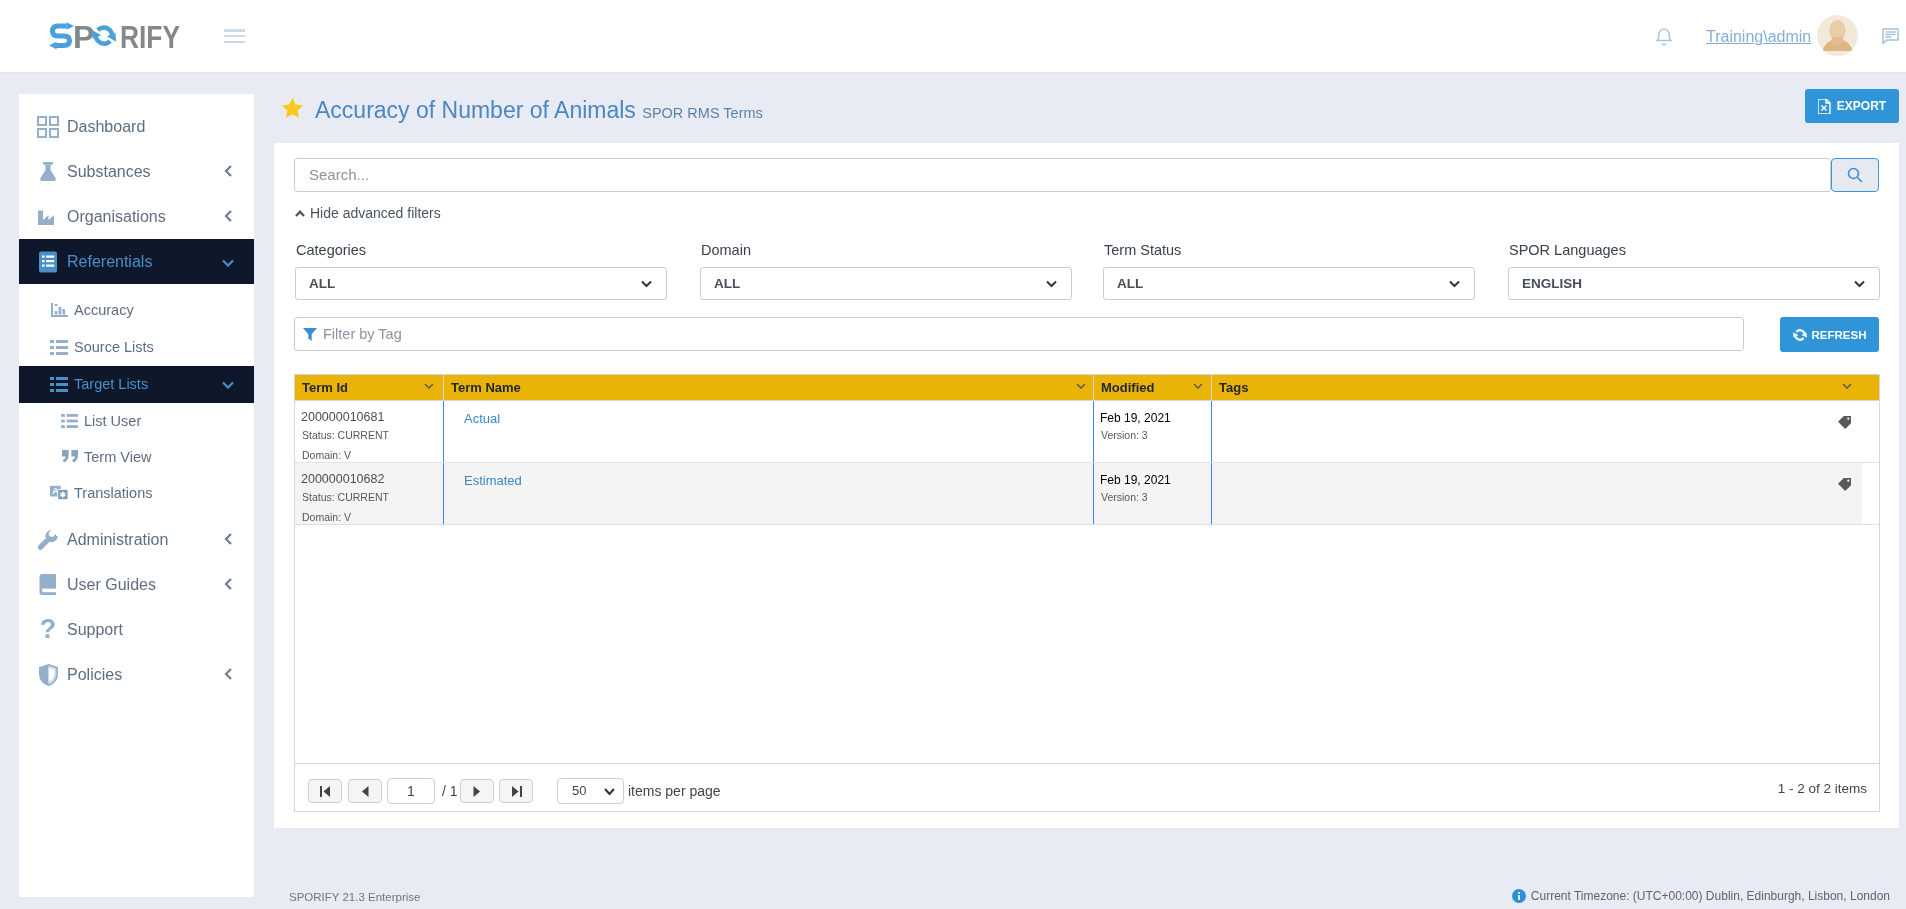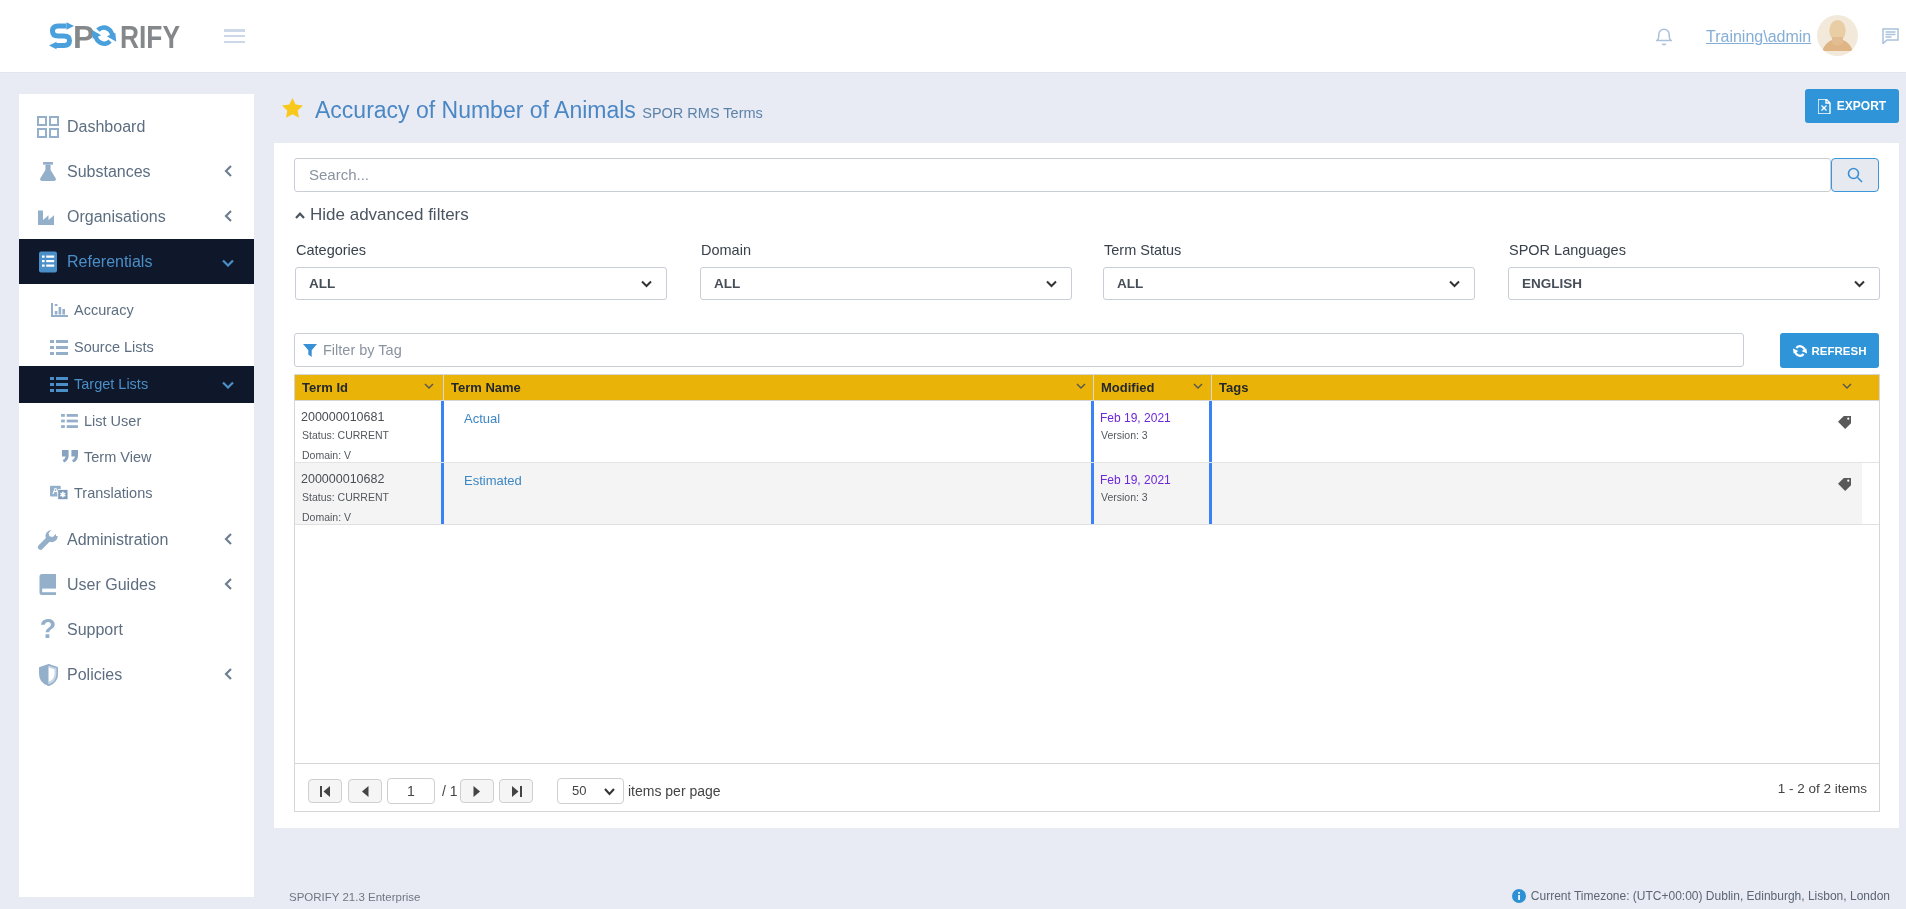--- a/index.html
+++ b/index.html
@@ -38,41 +38,41 @@
 .star { position:absolute; left:0; top:10px; }
 .h1 { position:absolute; left:33px; top:9px; font-size:23px; color:#4a87c5; white-space:nowrap; }
 .h1 .small { font-size:14.5px; color:#5b82a9; }
 .btn-export { position:absolute; left:1523px; top:1px; width:94px; height:34px; background:#2f94d8; border-radius:3px; color:#fff; font-size:12px; font-weight:bold; display:flex; align-items:center; justify-content:center; gap:6px; }
 
 
 .card { position:absolute; left:274px; top:143px; width:1625px; height:685px; background:#fff; }
 .searchrow { position:absolute; left:20px; top:15px; width:1585px; height:34px; }
 .search-input { position:absolute; left:0; top:0; width:1537px; height:34px; border:1px solid #c9cdd6; border-radius:3px; background:#fff; font-size:15px; color:#8a93a0; line-height:32px; padding-left:14px; }
 .search-btn { position:absolute; left:1537px; top:0; width:48px; height:34px; background:#e7e9f0; border:1px solid #3a97d9; border-radius:4px; display:flex; align-items:center; justify-content:center; }
-.hidefilters { position:absolute; left:21px; top:62px; font-size:17px; color:#4b5560; display:flex; align-items:center; gap:5px; }
+.hidefilters { position:absolute; left:21px; top:62px; font-size:14px; color:#4b5560; display:flex; align-items:center; gap:5px; }
 .flabel { position:absolute; top:99px; font-size:14.5px; color:#39424c; }
 .fselect { position:absolute; top:124px; width:372px; height:33px; border:1px solid #c9cdd6; border-radius:3px; background:#fff; font-size:13.5px; font-weight:bold; color:#464e58; line-height:31px; padding-left:13px; }
 .fselect svg { position:absolute; right:14px; top:12px; } .ipp-select svg { position:absolute; right:8px; top:9px; }
-.tagrow { position:absolute; left:20px; top:190px; width:1407px; height:34px;padding-left:8px; }
+.tagrow { position:absolute; left:20px; top:174px; width:1407px; height:34px;padding-left:8px; }
 .tag-input { position:absolute; left:0; top:0; width:1450px; height:34px; border:1px solid #c9cdd6; border-radius:3px; font-size:14.5px; color:#8a93a0; line-height:32px; padding-left:28px; }
 .btn-refresh { position:absolute; left:1486px; top:0; width:99px; height:35px; background:#2f94d8; border-radius:3px; color:#fff; font-size:11.5px; font-weight:bold; display:flex; align-items:center; justify-content:center; gap:5px; }
 
 
 .grid { position:absolute; left:20px; top:231px; width:1586px; height:438px; border:1px solid #d6d6d6; }
 .ghead { position:absolute; left:0; top:0; width:1584px; height:26px; background:#eab308; border-bottom:1px solid #d6d6d6; }
 .ghead .hc { position:absolute; top:0; height:26px; font-size:13px; font-weight:bold; color:#23282d; line-height:26px; padding-left:7px; border-right:1px solid #d8d8d8; }
 .ghead .hc.last { border-right:none; }
 .hchev { position:absolute; top:8px; }
 .grow { position:absolute; left:0; width:1584px; height:62px; }
-.grow .c { position:absolute; top:0; height:100%; border-right:3px solid #3b82f6; }
+.grow .c { position:absolute; top:0; height:100%; border-right:1px solid #3b82f6; }
 .alt { background:#f4f4f4; }
 .idmain { position:absolute; left:6px; top:9px; font-size:12.5px; color:#4a4f55; }
 .idsub { position:absolute; left:7px; font-size:10.5px; color:#53585e; }
 .lnk { position:absolute; left:8px; top:10px; font-size:13px; color:#3d87c3;margin-left:12px; }
-.dmain { position:absolute; left:6px; top:10px; font-size:12px; color:#6d28d9; }
+.dmain { position:absolute; left:6px; top:10px; font-size:12px; color:#000000; }
 .tagic { position:absolute; right:11px; top:15px; }
 
 
 .pager { position:absolute; left:0; top:388px; width:1584px; height:48px; background:#fff; border-top:1px solid #d6d6d6; }
 .pbtn { position:absolute; top:15px; width:34px; height:24px; background:#f5f5f5; border:1px solid #cfcfcf; border-radius:4px; display:flex; align-items:center; justify-content:center; }
 .pinput { position:absolute; left:92px; top:14px; width:48px; height:26px; border:1px solid #cfcfcf; border-radius:4px; font-size:14px; color:#444; text-align:center; line-height:24px; }
 .ptext { position:absolute; top:19px; font-size:14px; color:#444; }
 .ipp-select { position:absolute; left:262px; top:14px; width:67px; height:26px; border:1px solid #cfcfcf; border-radius:4px; font-size:13px; color:#444; line-height:24px; padding-left:14px; }
 .pinfo { position:absolute; right:12px; top:17px; font-size:13.5px; color:#444; }
 

